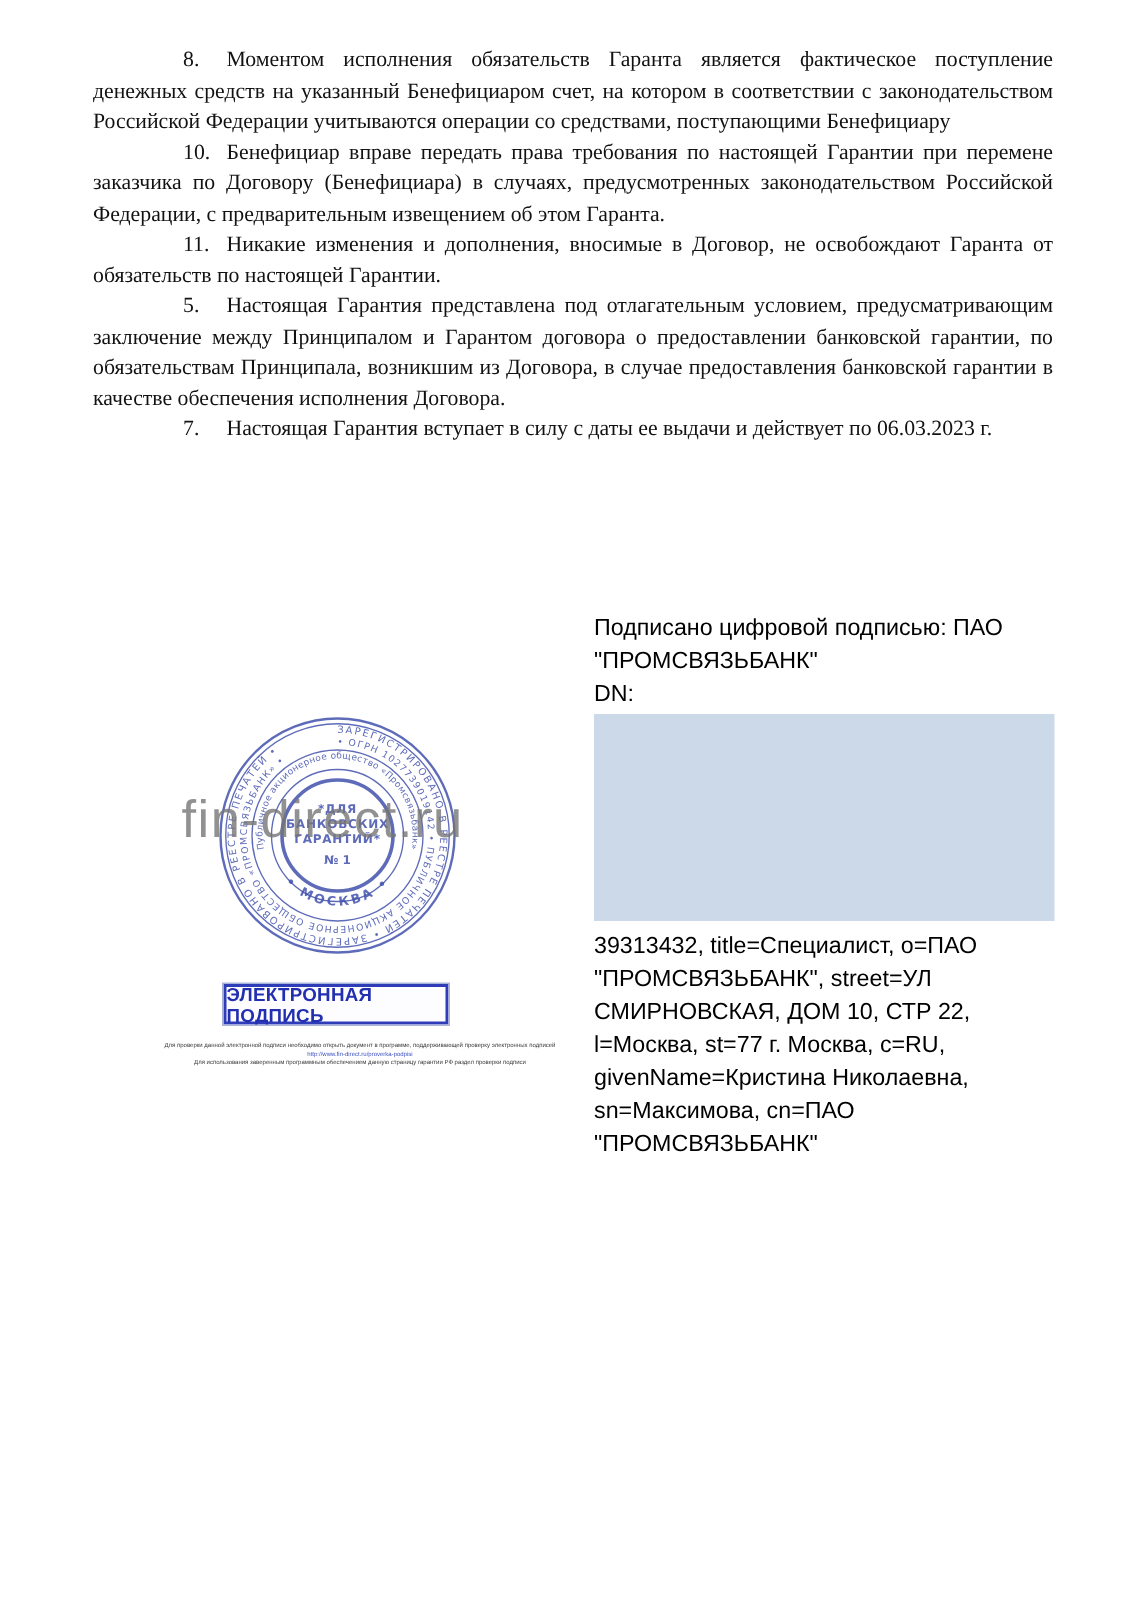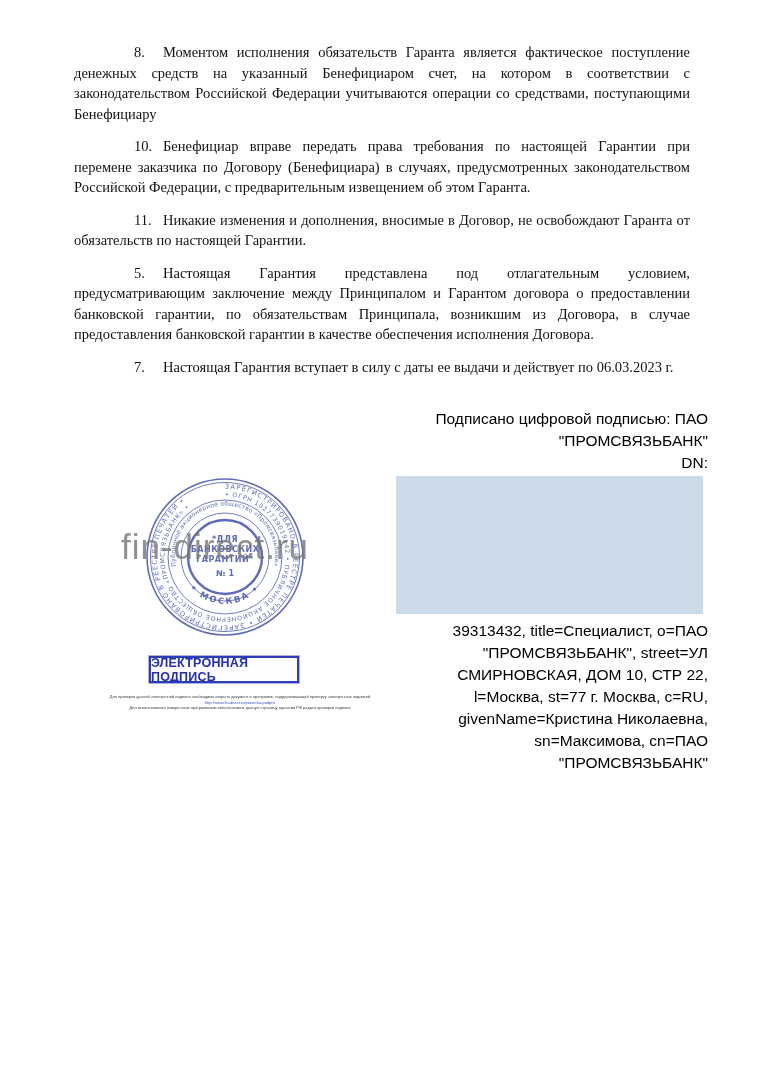--- a/index.html
+++ b/index.html
@@ -5,29 +5,29 @@
   html,body{margin:0;padding:0;}
   body{
     width:764px;height:1080px;position:relative;background:#ffffff;
     font-family:"Liberation Serif","DejaVu Serif",serif;overflow:hidden;
   }
   
   .body-text{
     position:absolute;left:62px;top:30px;width:640px;
     font-size:14.5px;line-height:20.5px;text-align:justify;color:#121212;
   }
-  .para{margin:12px;text-indent:60px;}
+  .para{margin:0;text-indent:60px;}
   .pnum{display:inline-block;min-width:29px;text-indent:0;}
   
   .sig{
     position:absolute;left:396px;top:408px;width:312px;
     font-family:"Liberation Sans","DejaVu Sans",sans-serif;
     font-size:15.5px;line-height:22px;color:#000;
   }
-  .pre{white-space:pre-line;text-align:right;}
+  .pre{white-space:pre-line;}
   .redaction{
     width:307px;height:138px;margin:2px 0 6px 0;background:#ccd9e9;
   }
   
   .stamp-svg{position:absolute;left:144px;top:476px;}
   
   .watermark{
     position:absolute;left:121px;top:527px;
     font-family:"Liberation Sans","DejaVu Sans",sans-serif;
     font-size:35px;color:rgba(118,118,118,0.8);letter-spacing:1px;text-align:right;

